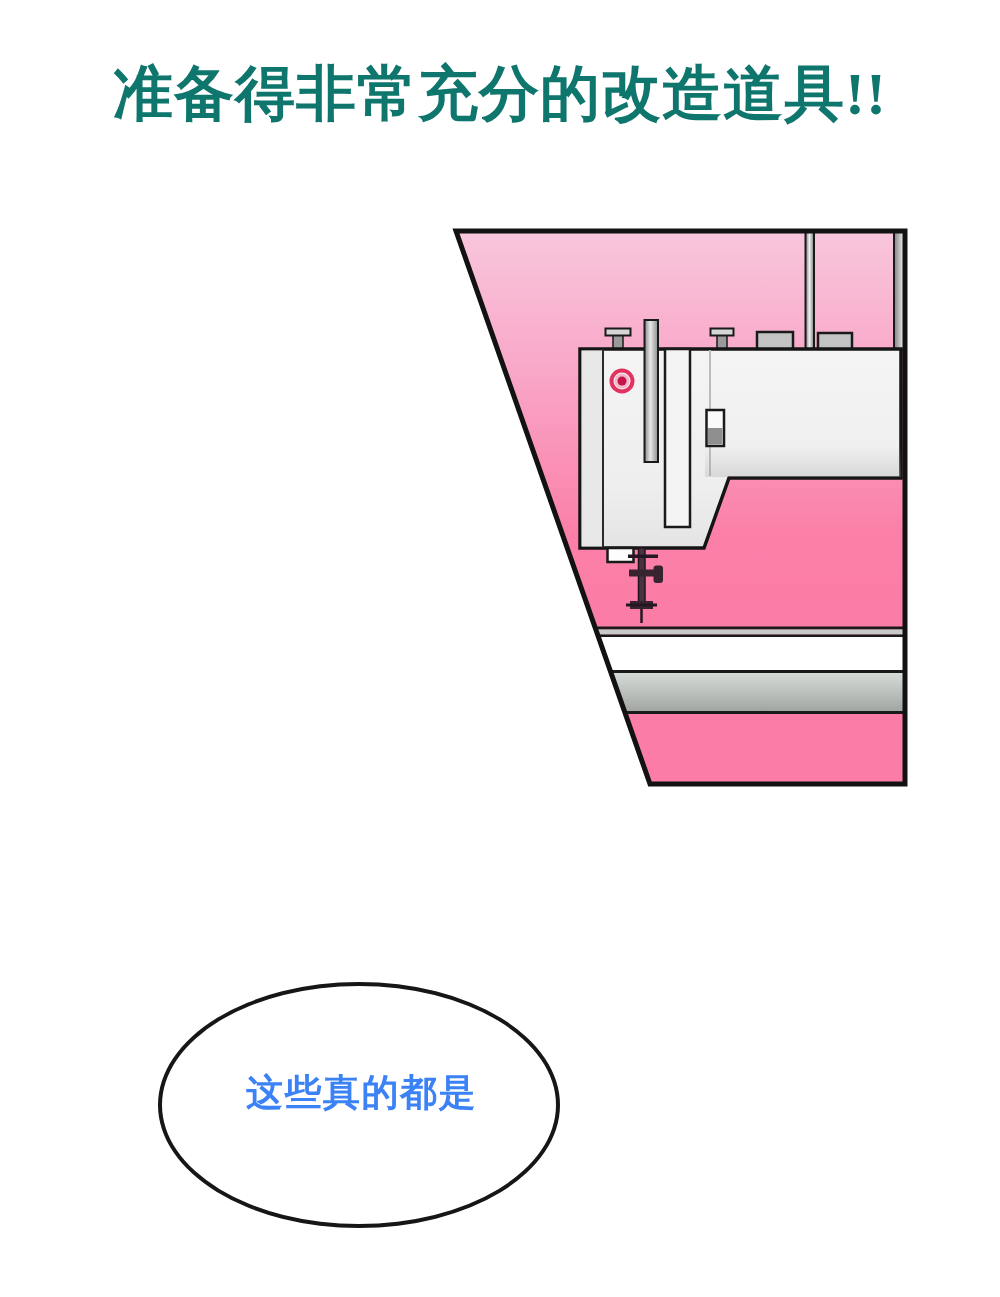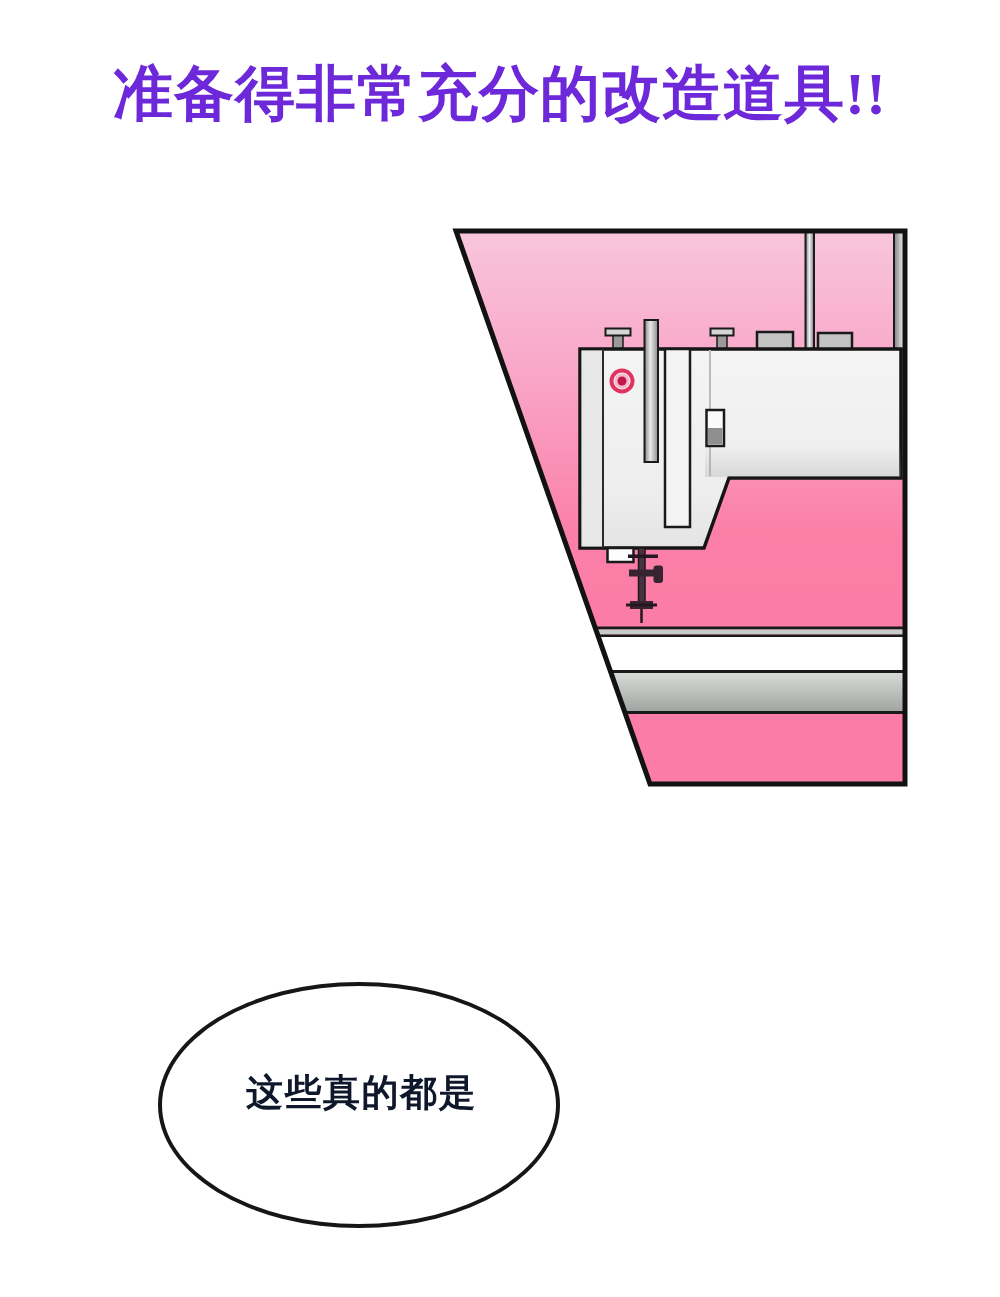--- a/index.html
+++ b/index.html
@@ -13,21 +13,21 @@
   .comic-title {
     position: absolute;
     top: 60px; left: 0;
     width: 1000px;
     text-align: center;
     font-family: "Liberation Serif", "DejaVu Serif", serif;
     font-weight: 700;
     font-size: 60px;
     line-height: 68px;
     letter-spacing: 1px;
-    color: #6d28d9;
+    color: #0f766e;
     white-space: nowrap;
   }
   .panel-svg {
     position: absolute;
     left: 0; top: 0;
     width: 1000px; height: 1297px;
   }
   .speech-bubble {
     position: absolute;
     left: 158px; top: 982px;
@@ -36,21 +36,21 @@
     border: 4.5px solid #161616;
     border-radius: 50%;
   }
   .bubble-text {
     position: absolute;
     left: 84px; top: 82px;
     font-size: 37px;
     line-height: 49px;
     font-weight: 600;
     letter-spacing: 1.5px;
-    color: #0f172a;
+    color: #3b82f6;
     white-space: nowrap;
   }
 </style>
 </head>
 <body>
 
 <div class="comic-title">准备得非常充分的改造道具!!</div>
 
 <svg class="panel-svg" viewBox="0 0 1000 1297" xmlns="http://www.w3.org/2000/svg">
   <defs>

